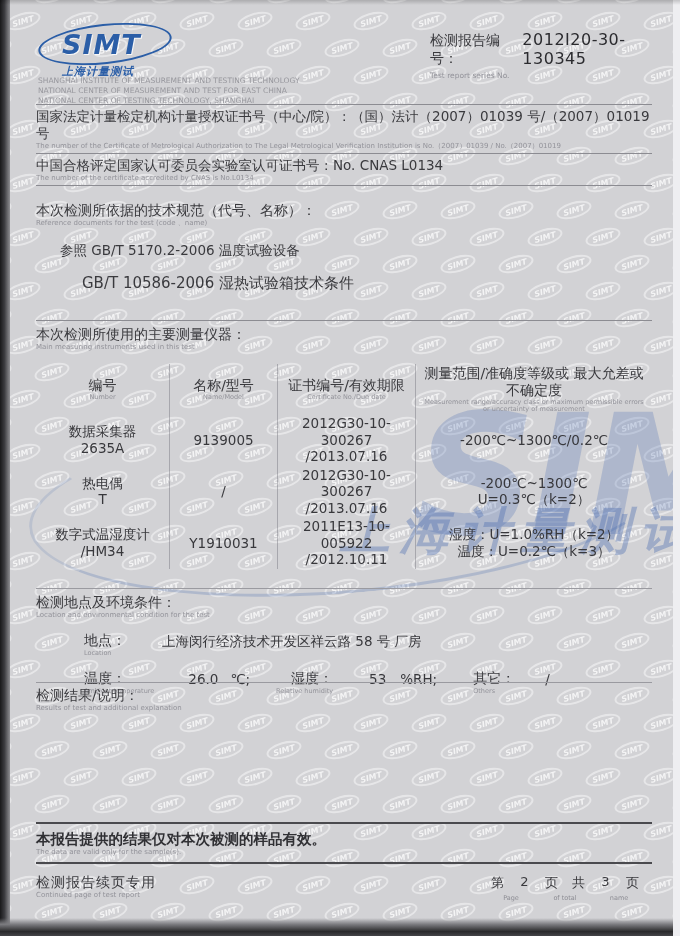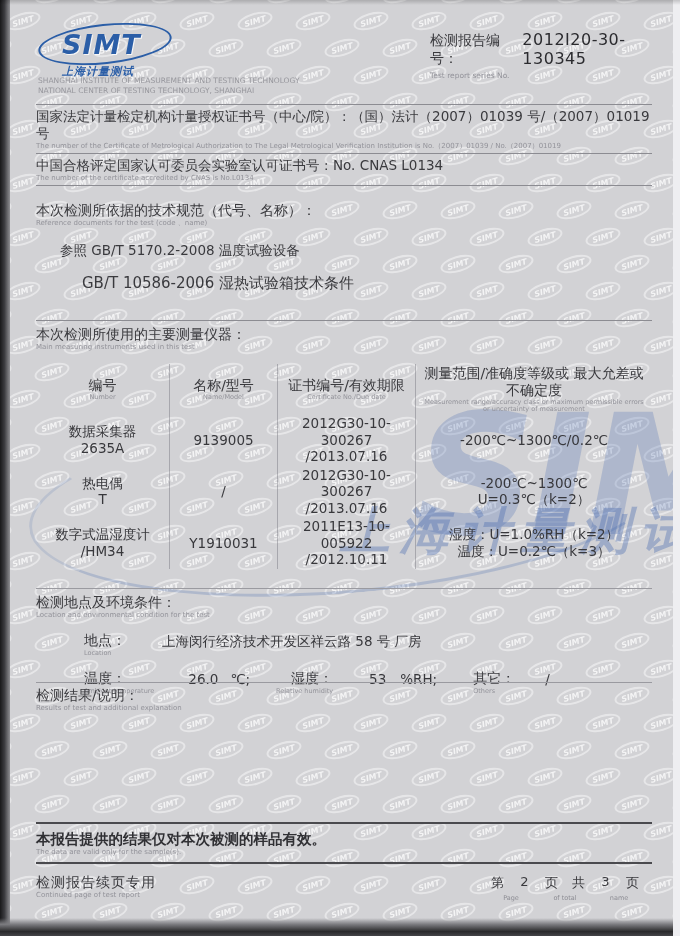--- a/index.html
+++ b/index.html
@@ -566,20 +566,21 @@
 
   <div class="content">
 
     <div class="logo">
       <div class="logo-swoosh"></div>
       <div class="logo-text">SIMT</div>
       <div class="logo-sub">上海计量测试</div>
     </div>
     <div class="org-lines">
       <div>SHANGHAI INSTITUTE OF MEASUREMENT AND  TESTING TECHNOLOGY</div>
+      <div>NATIONAL CENTER OF MEASUREMENT AND TEST FOR EAST CHINA</div>
       <div>NATIONAL CENTER OF TESTING TECHNOLOGY, SHANGHAI</div>
     </div>
     <div class="report-no-block">
       <div class="report-no-row">
         <span class="report-no-label">检测报告编号：</span>
         <span class="report-no-value">2012I20-30-130345</span>
       </div>
       <div class="report-no-sub">Test report series No.</div>
     </div>
 
@@ -590,21 +591,21 @@
       </div>
       <div class="cert-block">
         <div class="zh">中国合格评定国家认可委员会实验室认可证书号：No. CNAS L0134</div>
         <div class="en">The number of the certificate accredited by CNAS is No.L0134</div>
       </div>
     </div>
 
     <div class="sec-ref">
       <div class="zh">本次检测所依据的技术规范（代号、名称）：</div>
       <div class="en">Reference documents for the test (code 、name)</div>
-      <div class="ref-item-1">参照 GB/T 5170.2-2008  温度试验设备</div>
+      <div class="ref-item-1">参照 GB/T 5170.2-2006  温度试验设备</div>
       <div class="ref-item-2">GB/T 10586-2006  湿热试验箱技术条件</div>
     </div>
 
     <div class="sec-inst">
       <div class="zh">本次检测所使用的主要测量仪器：</div>
       <div class="en">Main measuring instruments used in this test</div>
 
       <div class="inst-table">
 
         <div class="th colsep">

